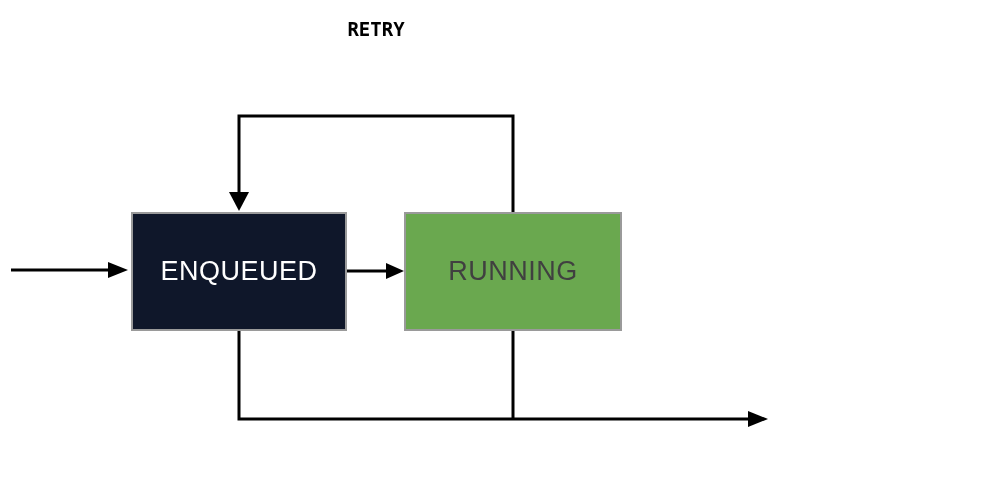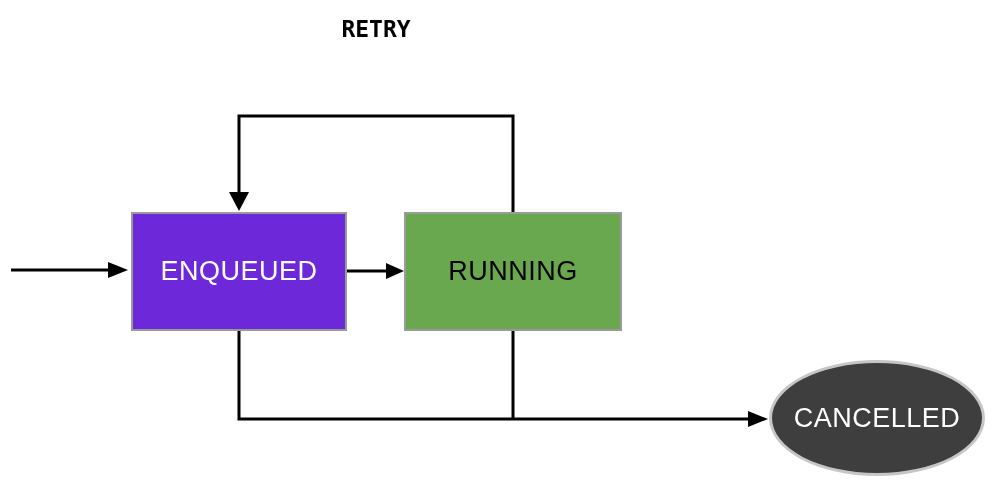--- a/index.html
+++ b/index.html
@@ -42,21 +42,21 @@
     justify-content: center;
     color: #ffffff;
     font-size: 27px;
     letter-spacing: 0.5px;
     white-space: nowrap;
   }
   .edge-label {
     position: absolute;
     font-family: "DejaVu Sans Mono", monospace;
     font-weight: bold;
-    font-size: 23px;
+    font-size: 19px;
     color: #000000;
     text-align: center;
     white-space: nowrap;
   }
   #labels-loop {
     left: 276px; top: 14px;
     width: 200px;
     line-height: 30px;
   }
   #label-cancel {
@@ -79,30 +79,27 @@
       <line x1="513" y1="331" x2="513" y2="419"></line>
     </g>
     <g fill="#000000" stroke="none">
       <polygon points="128,270 108,262 108,278"></polygon>
       <polygon points="404,271 386,263 386,279"></polygon>
       <polygon points="239,211 229,192 249,192"></polygon>
       <polygon points="768,419 748,411 748,427"></polygon>
     </g>
   </svg>
 
-  <div class="state-box" id="node-enqueued" style="background-color: #6d28d9; border-color: rgb(154, 154, 154); color: rgb(255, 255, 255); text-align: right;">
+  <div class="state-box" id="node-enqueued" style="background-color: #0f172a; border-color: rgb(154, 154, 154); color: rgb(255, 255, 255); text-align: right;">
     <span>ENQUEUED</span>
   </div>
 
-  <div class="state-box" id="node-running" style="background-color: rgb(106, 168, 79); border-color: rgb(154, 154, 154); color: #000000; align-items: center;">
+  <div class="state-box" id="node-running" style="background-color: rgb(106, 168, 79); border-color: rgb(154, 154, 154); color: #404040; align-items: center;">
     <span>RUNNING</span>
   </div>
 
-  <div class="terminal-ellipse" id="node-cancelled" style="background-color: rgb(62, 62, 62); border-color: rgb(198, 198, 198); color: rgb(255, 255, 255);">
-    <span>CANCELLED</span>
-  </div>
 
   <div class="edge-label" id="labels-loop">
     <div>RETRY</div>
   </div>
 
 
 </div>
 
 </body></html>

